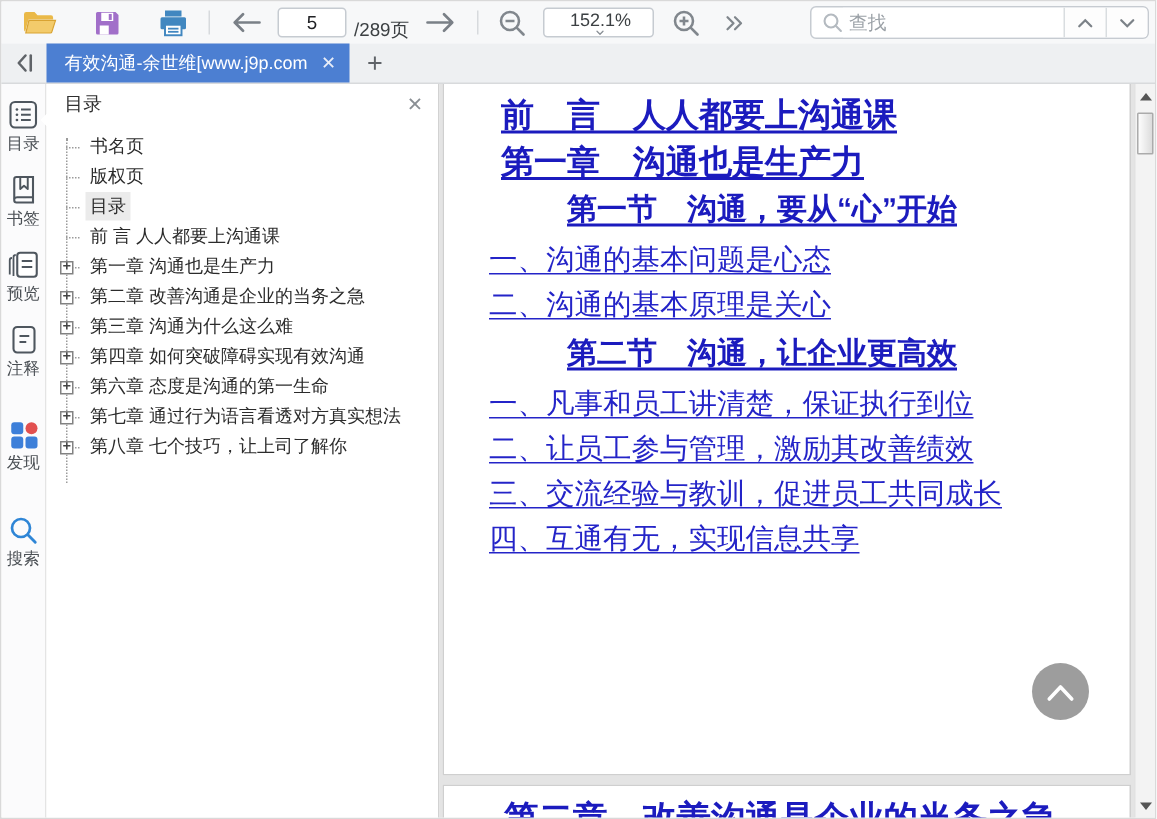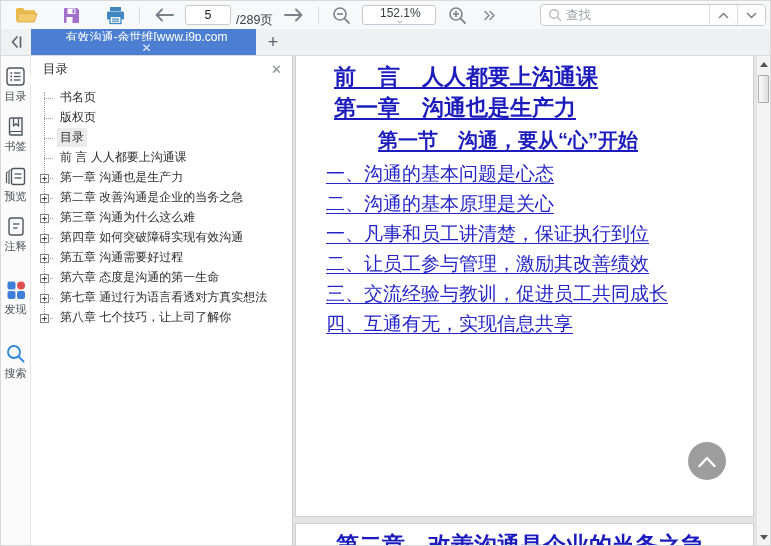--- a/index.html
+++ b/index.html
@@ -20,22 +20,22 @@
   .findgroup { margin-left:auto; height:22px; width:226px; border:1px solid #c6cbd1; border-radius:4px;
                background:#fff; display:flex; align-items:stretch; overflow:hidden; }
   .findgroup input { border:none; outline:none; flex:1; font-size:12.5px; padding:0 4px; color:#202124; min-width:0; }
   .findgroup input::placeholder { color:#9aa0a6; }
   .findicon { display:flex; align-items:center; padding-left:7px; }
   .findbtn { width:28px; border-left:1px solid #d9dde0; display:flex; align-items:center; justify-content:center; cursor:pointer; background:#fdfdfd; }
 
   
   .tabbar { height:27px; flex:0 0 27px; background:#eef0f2; display:flex; align-items:stretch; border-bottom:1px solid #d8dadc; }
   .collapse-tabs { width:30px; display:flex; align-items:center; justify-content:center; cursor:pointer; }
-  .tab { width:225px; background:var(--tab-blue,#4c7fd2); color:#fff; display:flex; align-items:center;
-         padding:0 6px 0 12px; font-size:12px; cursor:pointer;flex-direction:column; }
+  .tab { width:202px; background:var(--tab-blue,#4c7fd2); color:#fff; display:flex; align-items:center;
+         padding:0 6px 0 12px; font-size:12px; cursor:pointer; }
   .tab .tab-title { flex:1; white-space:nowrap; overflow:hidden; }
   .tab .tab-close { font-size:12px; color:#e8edf8; padding:0 3px; cursor:pointer; }
   .newtab { width:34px; display:flex; align-items:center; justify-content:center; color:#5f6368; font-size:18px; cursor:pointer; }
 
   
   .main { flex:1; display:flex; min-height:0; }
 
   
   .strip { width:30px; flex:0 0 30px; background:#fbfbfc; border-right:1px solid #e4e4e4; padding-top:10px;
            display:flex; flex-direction:column; align-items:center; }
@@ -292,24 +292,20 @@
   <div class="trow">
     <span class="expand"></span>
     <span class="tlabel">第三章 沟通为什么这么难</span>
   </div>
 
   <div class="trow">
     <span class="expand"></span>
     <span class="tlabel">第四章 如何突破障碍实现有效沟通</span>
   </div>
 
-  <div class="trow">
-    <span class="expand"></span>
-    <span class="tlabel">第五章 沟通需要好过程</span>
-  </div>
 
   <div class="trow">
     <span class="expand"></span>
     <span class="tlabel">第六章 态度是沟通的第一生命</span>
   </div>
 
   <div class="trow">
     <span class="expand"></span>
     <span class="tlabel">第七章 通过行为语言看透对方真实想法</span>
   </div>
@@ -328,20 +324,21 @@
 
   <div class="toc-entry chapter"><span>第一章　沟通也是生产力</span></div>
 
   <div class="toc-entry section"><span>第一节　沟通，要从“心”开始</span></div>
 
   <div class="toc-entry item"><span>一、沟通的基本问题是心态</span></div>
 
   <div class="toc-entry item"><span>二、沟通的基本原理是关心</span></div>
 
 
+  <div class="toc-entry section"><span>第二节　沟通，让企业更高效</span></div>
 
   <div class="toc-entry item"><span>一、凡事和员工讲清楚，保证执行到位</span></div>
 
   <div class="toc-entry item"><span>二、让员工参与管理，激励其改善绩效</span></div>
 
   <div class="toc-entry item"><span>三、交流经验与教训，促进员工共同成长</span></div>
 
   <div class="toc-entry item"><span>四、互通有无，实现信息共享</span></div>
 </div>
       </div>

